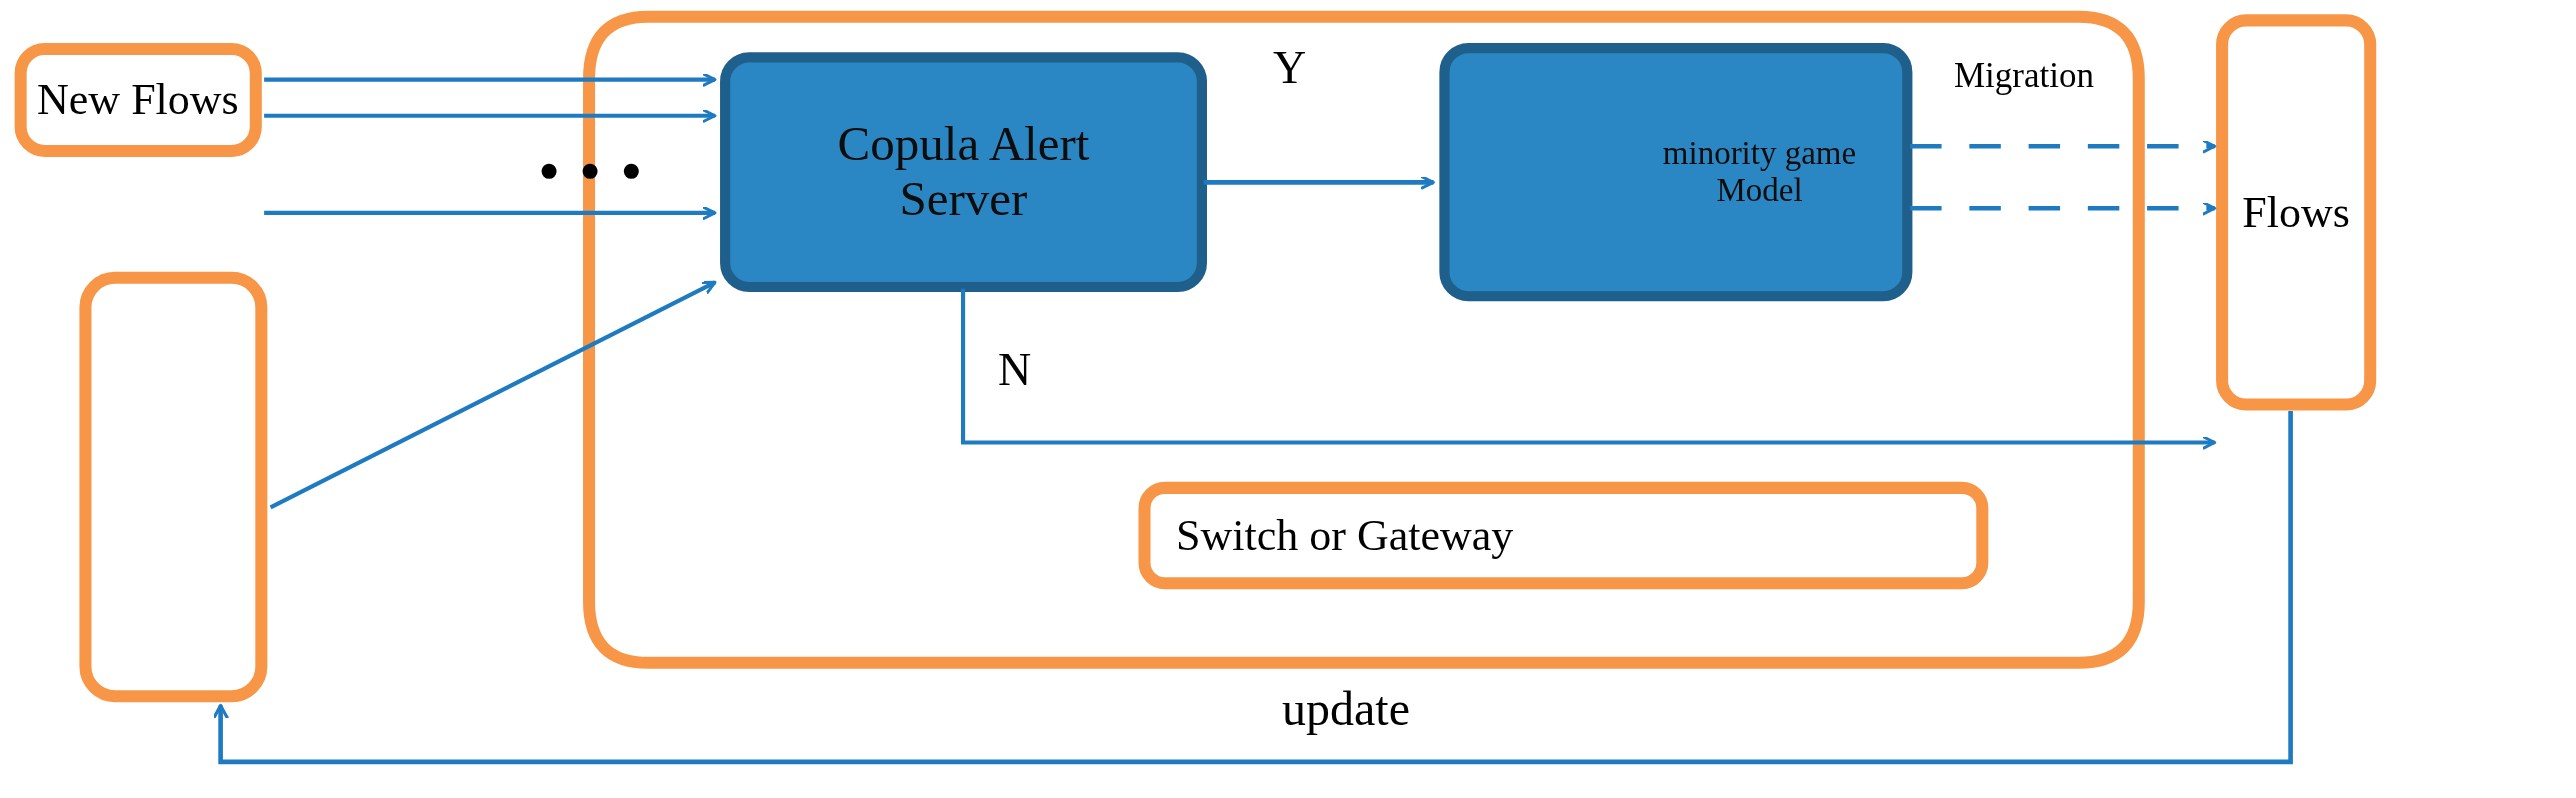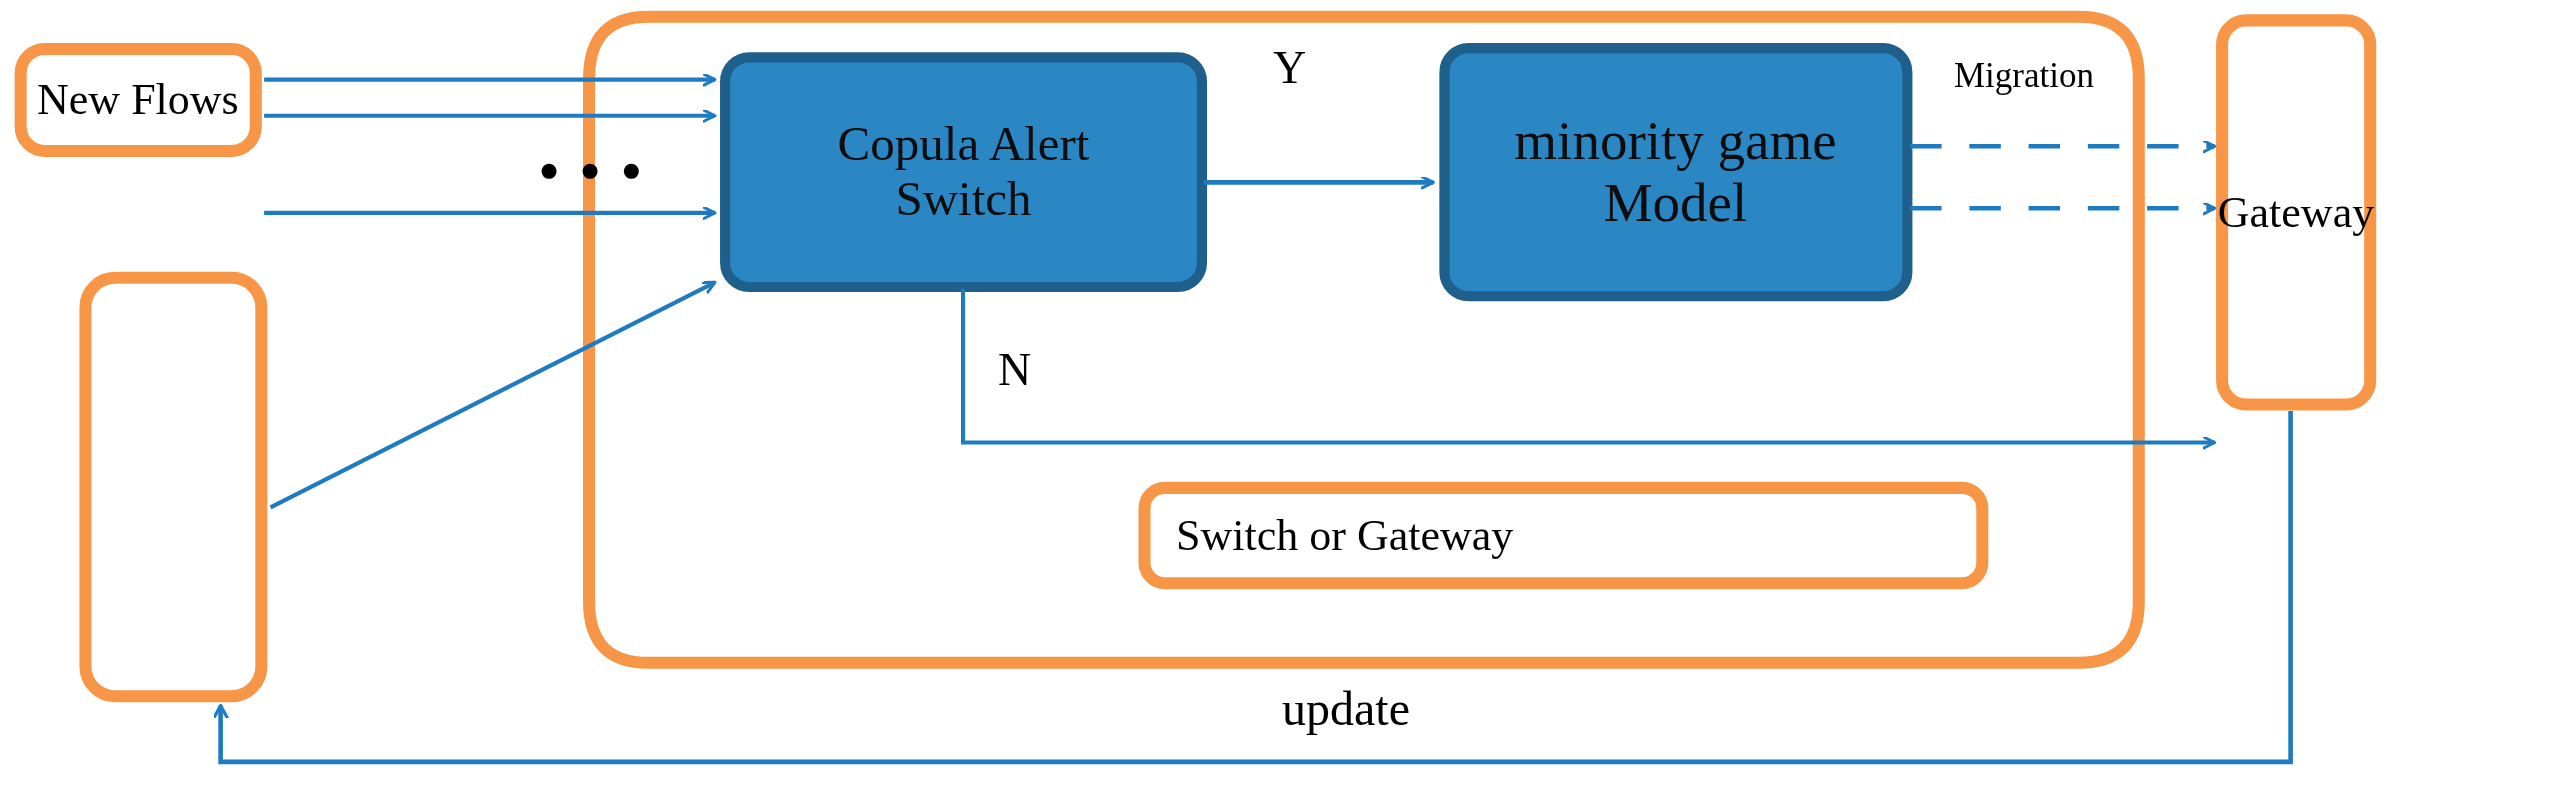--- a/index.html
+++ b/index.html
@@ -111,28 +111,28 @@
 
     <g>
       <path d="M 2474,444 L 2474,823 L 238,823 L 238,762" fill="none" stroke="#1F7BC1" stroke-width="5" stroke-linejoin="miter" marker-end="url(#arrowOpenUp)"></path>
     </g>
   </svg>
 
   <div class="node-label" style="left:20.4px; top:49px; width:235px; height:102px; font-size:44px;">New Flows</div>
 
 
   <div class="node-label lbl-dark" style="left:725px; top:57px; width:477px; height:230px; font-size:49px;">Copula Alert
-Switch</div>
+Server</div>
 
-  <div class="node-label lbl-dark" style="left:1444px; top:48px; width:463px; height:248px; font-size:55px;">minority game
+  <div class="node-label lbl-dark" style="left:1528px; top:48px; width:463px; height:248px; font-size:33px;">minority game
 Model</div>
 
   <div class="node-label" style="left:1176px; top:488px; width:648px; height:95px; font-size:44px; justify-content:flex-start;">Switch or Gateway</div>
 
-  <div class="node-label" style="left:2222px; top:20.4px; width:148px; height:384px; font-size:44px;">Gateway</div>
+  <div class="node-label" style="left:2222px; top:20.4px; width:148px; height:384px; font-size:44px;">Flows</div>
 
   <div class="node-label" style="left:519px; top:148px; width:148px; height:43px; font-size:35px; letter-spacing:5.6px;">● ● ●</div>
 
   <div class="edge-label" style="left:1273px; top:41px; font-size:46px;">Y</div>
 
   <div class="edge-label" style="left:998px; top:343px; font-size:46px;">N</div>
 
   <div class="edge-label" style="left:1954px; top:56px; font-size:35px;">Migration</div>
 
   <div class="edge-label" style="left:1282px; top:681px; font-size:48px;">update</div>

